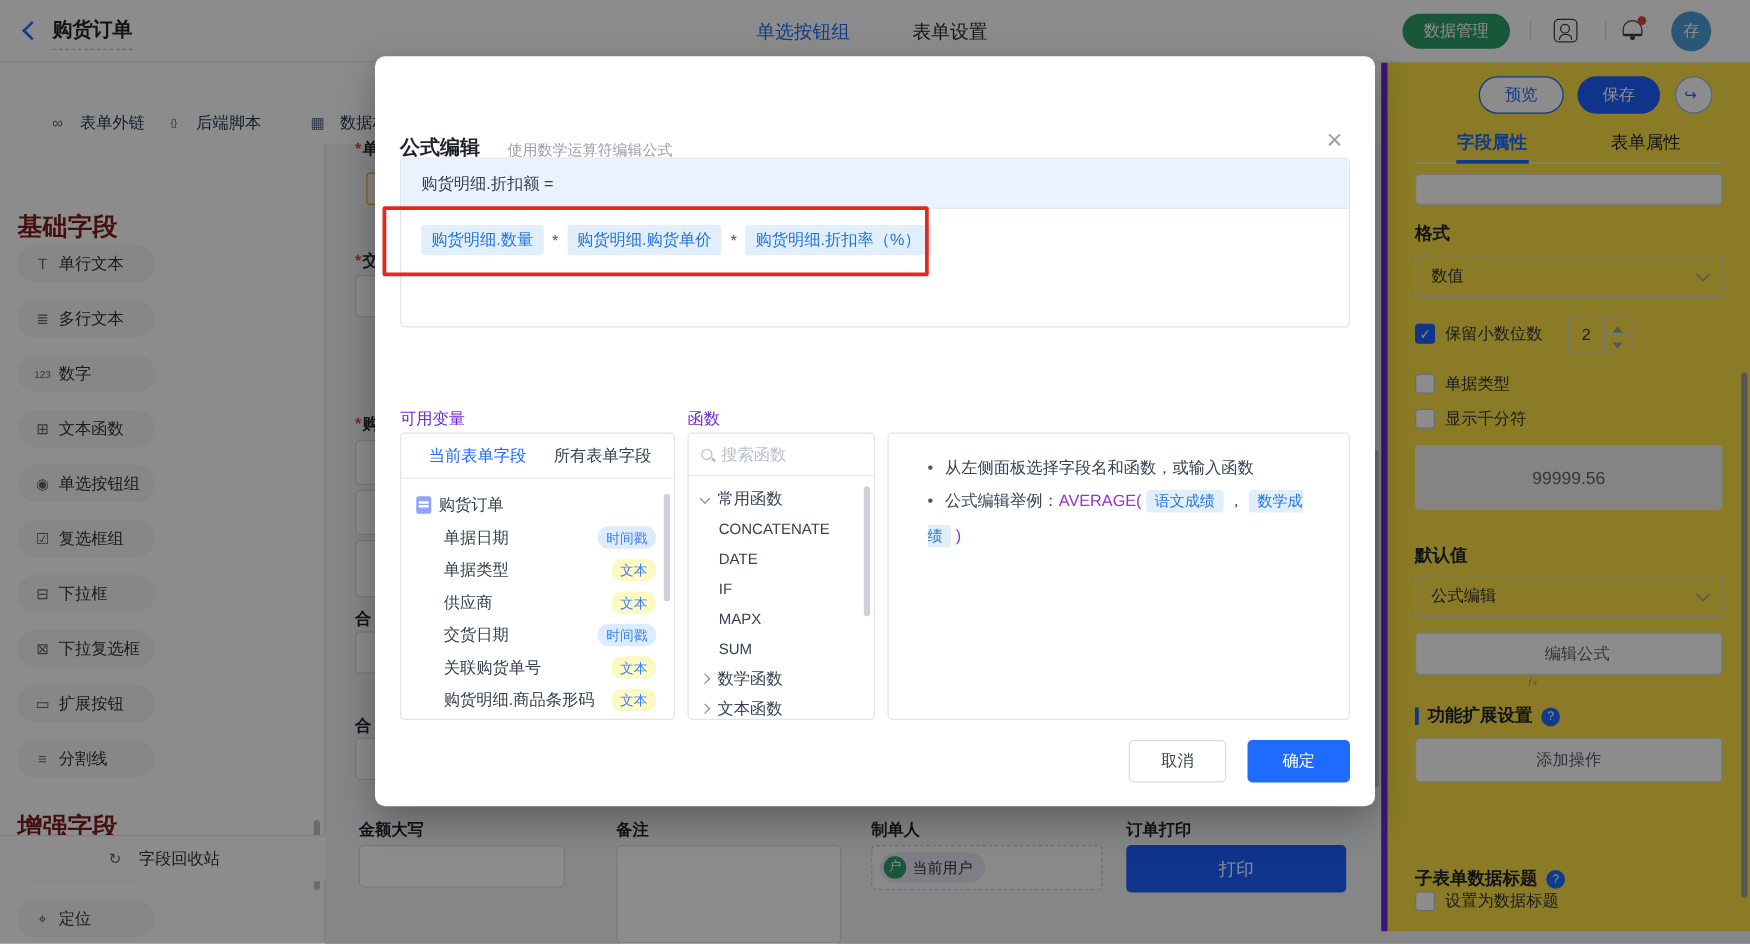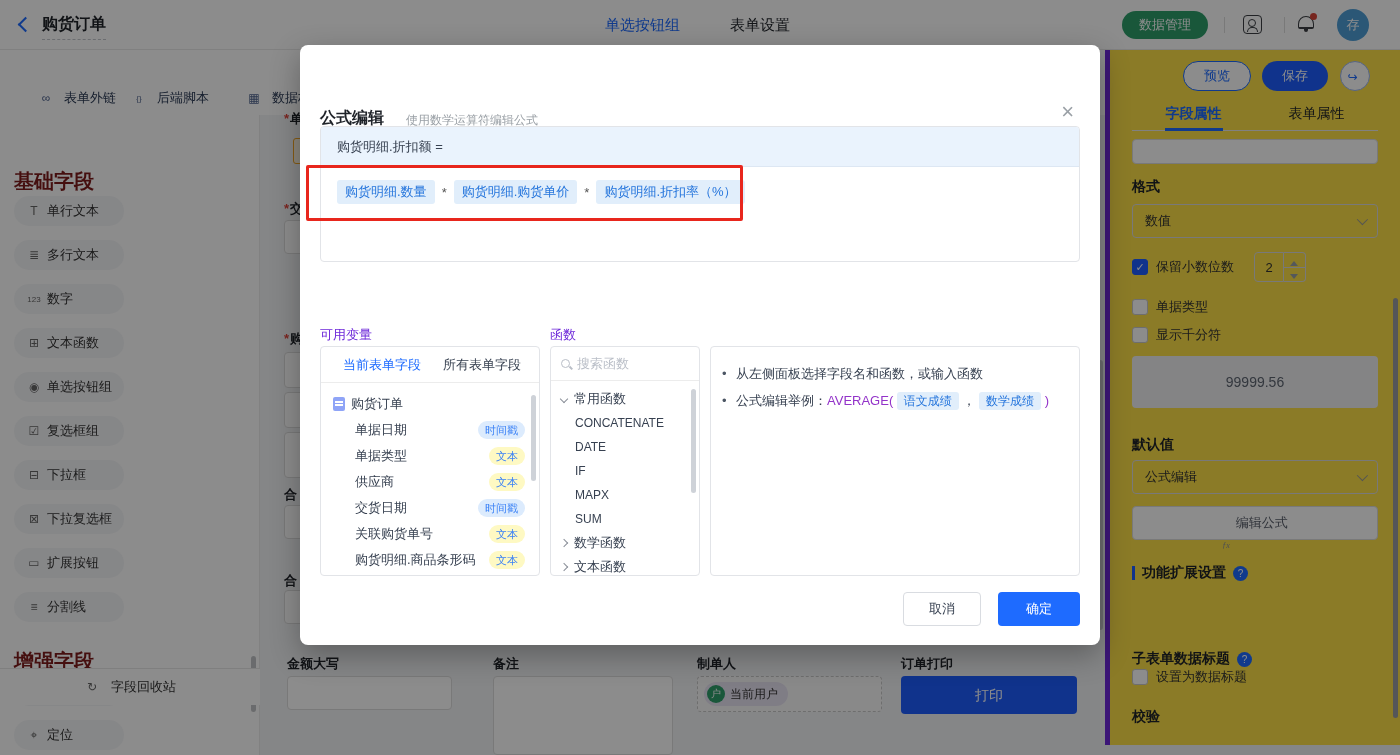--- a/index.html
+++ b/index.html
@@ -105,21 +105,21 @@
   .v-scroll{position:absolute;right:3px;top:48px;width:5px;height:86px;border-radius:3px;background:#ced2d8}
   .fn-search{height:34px;border-bottom:1px solid #ececec;display:flex;align-items:center;gap:7px;padding:0 10px;font-size:13px;color:#b9bec7;cursor:text}
   .icon-search{width:9px;height:9px;border:1.6px solid #b9bec7;border-radius:50%;position:relative;flex:0 0 9px}
   .icon-search::after{content:"";position:absolute;left:7px;top:7px;width:4px;height:1.6px;background:#b9bec7;transform:rotate(45deg)}
   .fn-row{height:24px;display:flex;align-items:center;font-size:13px;color:#374151;padding:0 10px;cursor:pointer}
   .fn-row.fn{padding-left:24px;font-size:12px}
   .chev-t{width:6px;height:6px;border-right:1.5px solid #8a8f99;border-bottom:1.5px solid #8a8f99;margin-right:7px;flex:0 0 6px}
   .chev-t.down{transform:rotate(45deg)}
   .chev-t.right{transform:rotate(-45deg)}
   .fn-scroll{position:absolute;right:3px;top:42px;width:5px;height:104px;border-radius:3px;background:#ced2d8}
-  .help{padding:13px 11px;font-size:13px;color:#374151;line-height:27px}
+  .help{padding:13px 31px;font-size:13px;color:#374151;line-height:27px}
   .bullet{display:inline-block;width:14px;color:#4b5563}
   .fn-purple{color:#9333c9}
   .h-token{background:#e1eefb;color:#2575dc;padding:2px 7px;border-radius:3px;font-size:12px}
   .m-cancel{position:absolute;left:603px;top:547px;width:78px;height:34px;border:1px solid #d9dce1;border-radius:4px;background:#fff;font-size:13px;color:#374151;text-align:center;line-height:32px;cursor:pointer}
   .m-ok{position:absolute;left:698px;top:547px;width:82px;height:34px;border-radius:4px;background:#1e6bff;font-size:13px;color:#fff;text-align:center;line-height:34px;cursor:pointer}
   .red-box{position:absolute;left:306px;top:165px;width:437px;height:56px;border:3px solid #e8261d;z-index:60;border-radius:2px}
 </style>
 </head>
 <body>
 
@@ -287,20 +287,23 @@
     </div>
     <div class="p-btn" style="margin-top:12px">
       <span class="fx" style="font-size: 8px; margin-top: 44px;">ƒx</span>
       <span>编辑公式</span>
     </div>
     <div class="sec-head" style="margin-top:24px">
       <span class="blue-bar"></span>
       <span>功能扩展设置</span>
       <span class="qmark">?</span>
     </div>
+    <div class="p-btn" style="margin-top:8px;height:36px">
+      <span>添加操作</span>
+    </div>
     <div class="sec-head" style="margin-top:68px">
       <span>子表单数据标题</span>
       <span class="qmark">?</span>
     </div>
     <div class="cb-row" style="">
       <span class="cb"></span>
       <span>设置为数据标题</span>
     </div>
     <div class="p-label" style="margin-top:22px">校验</div>
   </div>

